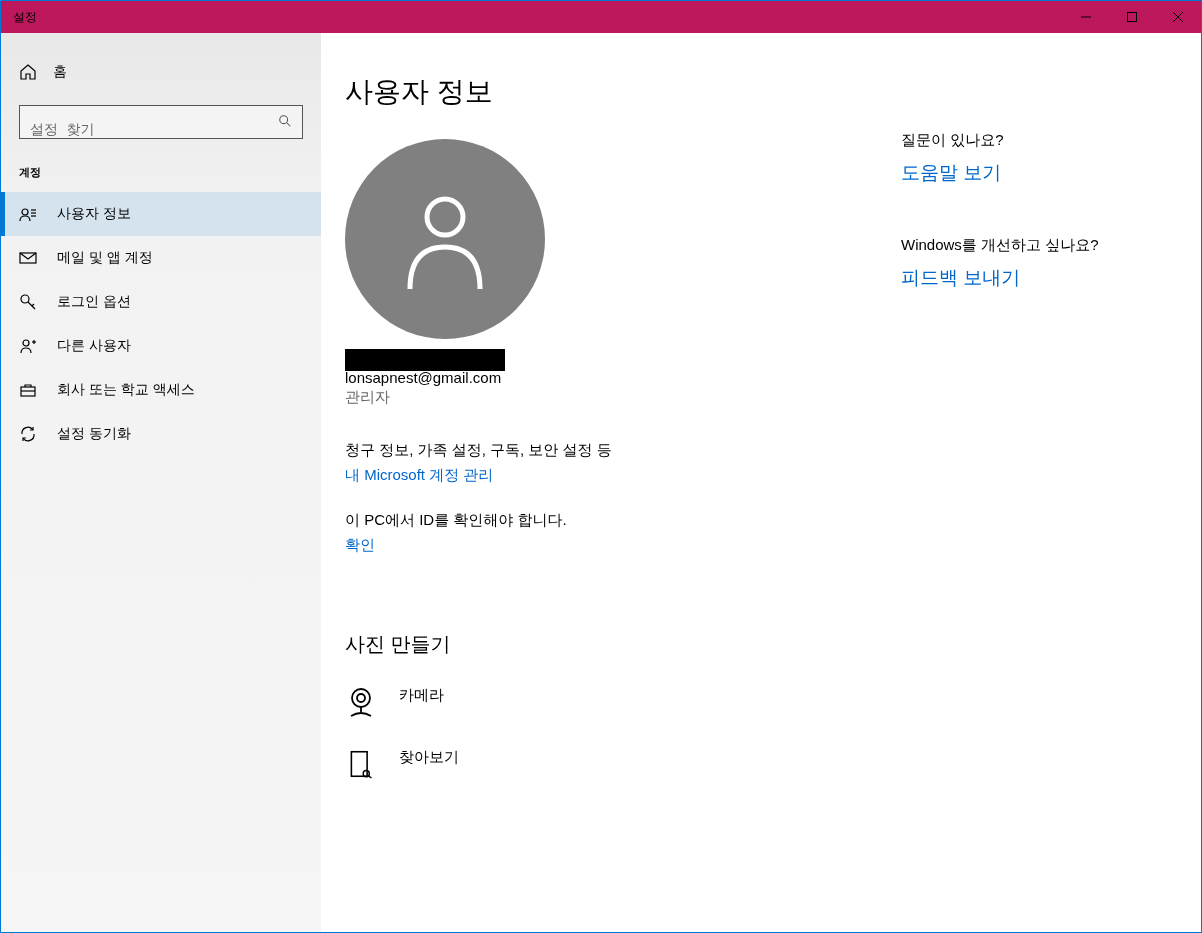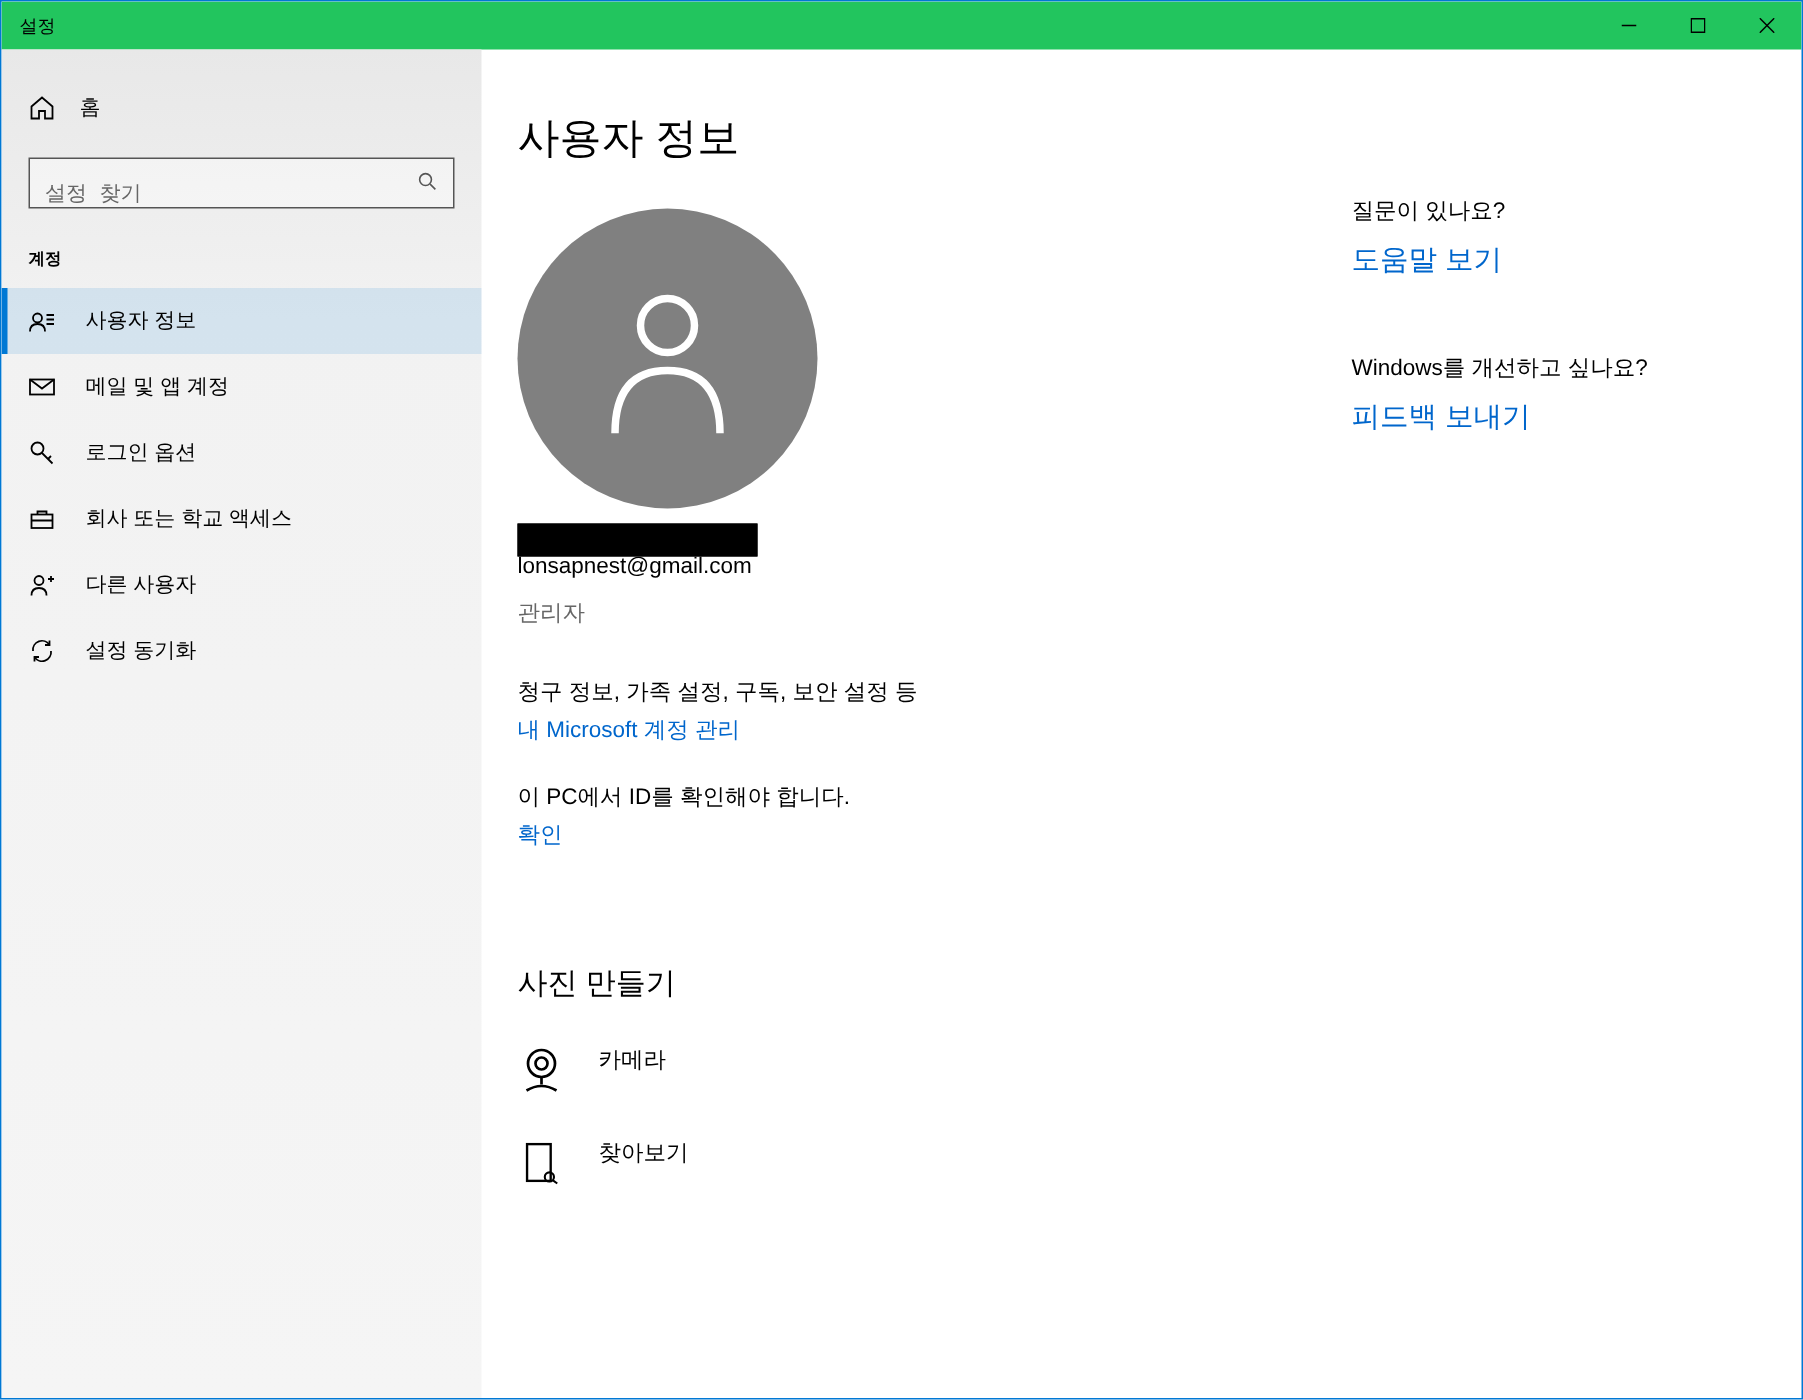--- a/index.html
+++ b/index.html
@@ -11,21 +11,21 @@
       width: 1202px;
       height: 933px;
       overflow: hidden;
       border: 1px solid #0078d4;
     }
     .titlebar {
       height: 32px;
       display: flex;
       align-items: center;
       justify-content: space-between;
-      background: #22c55e;
+      background: #be185d;
     }
     .titlebar-left {
       padding-left: 12px;
       font-size: 12px;
       color: #000;
     }
     .titlebar-right {
       display: flex;
       height: 100%;
     }
@@ -121,21 +121,21 @@
     }
     .avatar-circle svg { width: 90px; height: 100px; }
     .redacted-name {
       width: 160px;
       height: 22px;
       background: #000;
       border: 1px solid #000;
       margin-top: 2px;
     }
     .email-line { font-size: 15px; color: #000; margin-top: -2px; }
-    .role-line { font-size: 15px; color: #666; margin-top: 13px; margin-bottom: 34px; }
+    .role-line { font-size: 15px; color: #666; margin-top: 2px; margin-bottom: 34px; }
     .desc-line { font-size: 15px; margin-bottom: 6px; }
     .link { color: #0066cc; font-size: 15px; cursor: pointer; margin-bottom: 26px; display: inline-block; }
     .section-title { font-size: 20px; font-weight: 500; margin-top: 50px; margin-bottom: 28px; }
     .option-row { display: flex; align-items: flex-start; gap: 22px; margin-bottom: 30px; cursor: pointer; }
     .option-icon { width: 32px; height: 32px; display: flex; align-items: center; justify-content: center; }
     .option-label { font-size: 15px; }
     .aside-heading { font-size: 15px; margin-bottom: 10px; }
     .aside-link { color: #0066cc; font-size: 19px; cursor: pointer; margin-bottom: 50px; display: inline-block; }
   </style>
 </head>
@@ -213,37 +213,37 @@
             <circle cx="6" cy="6" r="4" fill="none" stroke="#000" stroke-width="1.2"></circle>
             <line x1="9" y1="9" x2="16" y2="16" stroke="#000" stroke-width="1.2"></line>
             <line x1="13" y1="13" x2="15" y2="11" stroke="#000" stroke-width="1.2"></line>
           </svg>
       </span>
       <span class="nav-label">로그인 옵션</span>
     </div>
     <div class="nav-item">
       <span class="nav-icon">
         <svg viewBox="0 0 18 18" width="18" height="18">
-            <rect x="2" y="6" width="14" height="9" fill="none" stroke="#000" stroke-width="1.2"></rect>
-            <path d="M6 6 L6 4 L12 4 L12 6" fill="none" stroke="#000" stroke-width="1.2"></path>
-            <line x1="2" y1="10" x2="16" y2="10" stroke="#000" stroke-width="1.2"></line>
-          </svg>
-      </span>
-      <span class="nav-label">회사 또는 학교 액세스</span>
-    </div>
-    <div class="nav-item">
-      <span class="nav-icon">
-        <svg viewBox="0 0 18 18" width="18" height="18">
             <circle cx="7" cy="6" r="3" fill="none" stroke="#000" stroke-width="1.2"></circle>
             <path d="M2 16 Q2 11 7 11 Q12 11 12 16" fill="none" stroke="#000" stroke-width="1.2"></path>
             <line x1="13" y1="5" x2="17" y2="5" stroke="#000" stroke-width="1.2"></line>
             <line x1="15" y1="3" x2="15" y2="7" stroke="#000" stroke-width="1.2"></line>
           </svg>
       </span>
       <span class="nav-label">다른 사용자</span>
+    </div>
+    <div class="nav-item">
+      <span class="nav-icon">
+        <svg viewBox="0 0 18 18" width="18" height="18">
+            <rect x="2" y="6" width="14" height="9" fill="none" stroke="#000" stroke-width="1.2"></rect>
+            <path d="M6 6 L6 4 L12 4 L12 6" fill="none" stroke="#000" stroke-width="1.2"></path>
+            <line x1="2" y1="10" x2="16" y2="10" stroke="#000" stroke-width="1.2"></line>
+          </svg>
+      </span>
+      <span class="nav-label">회사 또는 학교 액세스</span>
     </div>
     <div class="nav-item">
       <span class="nav-icon">
         <svg viewBox="0 0 18 18" width="18" height="18">
             <path d="M3 9 A6 6 0 0 1 14 5" fill="none" stroke="#000" stroke-width="1.2"></path>
             <path d="M15 9 A6 6 0 0 1 4 13" fill="none" stroke="#000" stroke-width="1.2"></path>
             <path d="M14 2 L14 5 L11 5" fill="none" stroke="#000" stroke-width="1.2"></path>
             <path d="M4 16 L4 13 L7 13" fill="none" stroke="#000" stroke-width="1.2"></path>
           </svg>
       </span>

